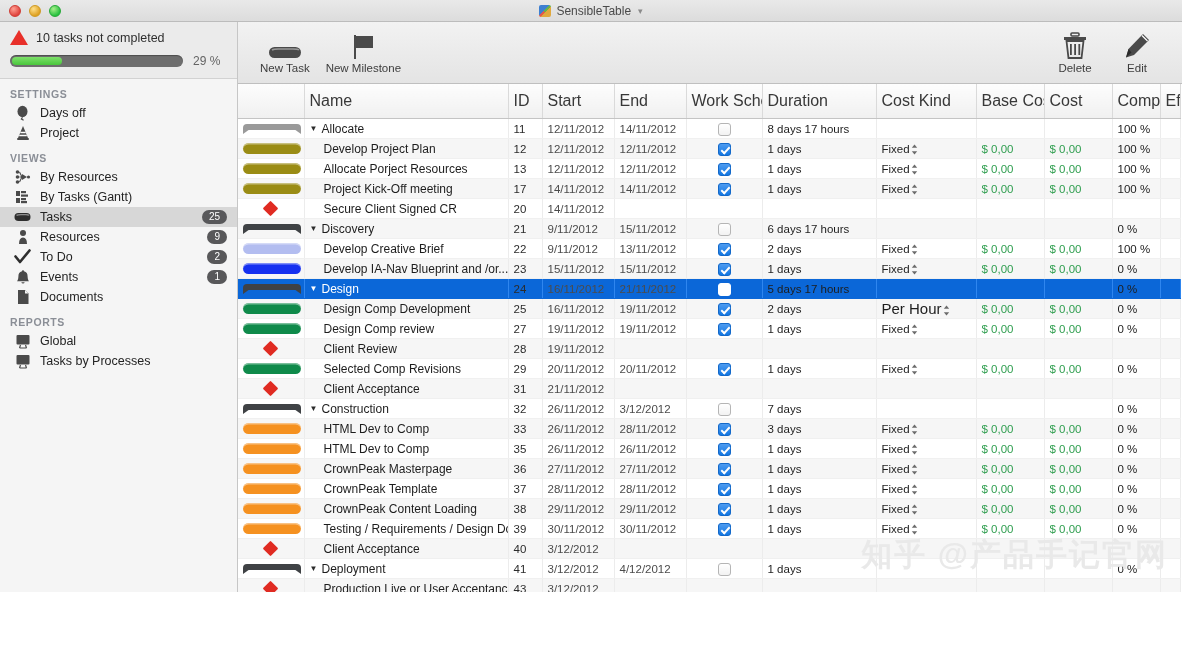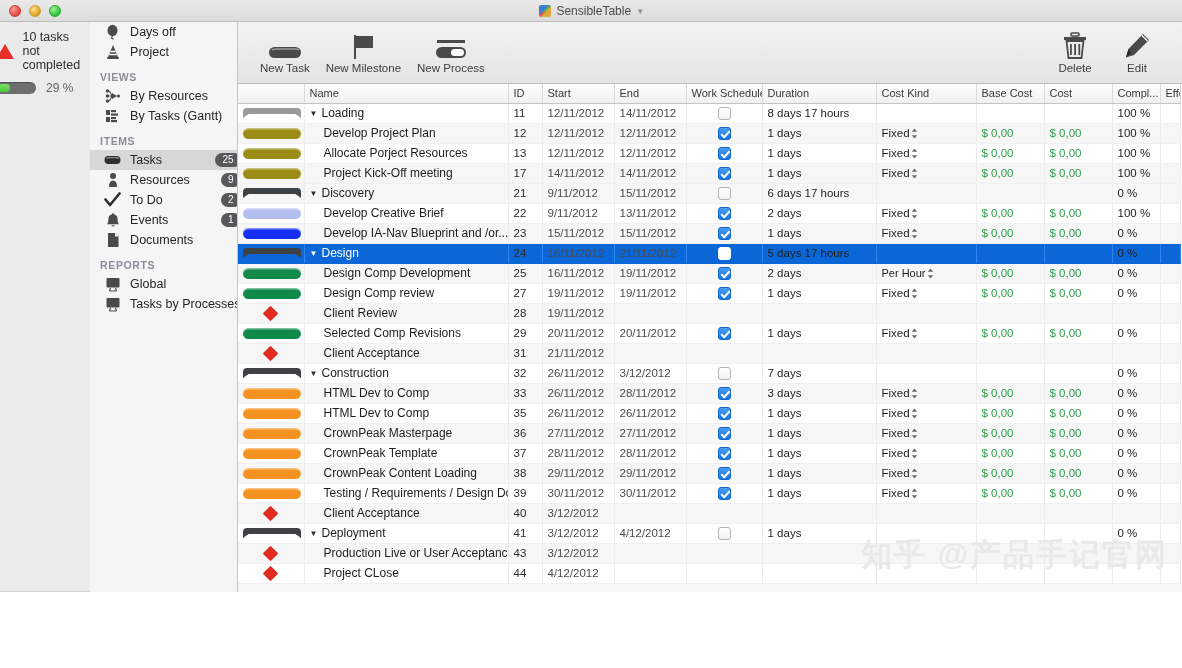--- a/index.html
+++ b/index.html
@@ -40,23 +40,22 @@
   .title-chev { font-size: 9px; color: #8a8a8a; margin-left: 2px; }
 
   
   .body { flex: 1 1 auto; display: flex; min-height: 0; }
 
   
   .sidebar {
     width: 238px; flex: 0 0 238px;
     background: #f5f5f5;
     border-right: 1px solid #c6c6c6;
-    display: flex; flex-direction: row;
+    display: flex; flex-direction: column;
     overflow: hidden;
-    justify-content: center;
   }
   .status-block {
     background: #ebebeb; border-bottom: 1px solid #d2d2d2;
     padding: 8px 10px 10px 10px;
   }
   .status-row { display: flex; align-items: center; gap: 8px; }
   .warn-tri {
     width: 0; height: 0; flex: 0 0 auto;
     border-left: 9px solid transparent; border-right: 9px solid transparent;
     border-bottom: 15px solid #e8302a;
@@ -108,24 +107,24 @@
     gap: 2px; min-width: 62px; padding: 0 8px; cursor: default; height: 56px;
   }
   .tb-icon { height: 28px; display: flex; align-items: flex-end; justify-content: center; }
   .tb-label { font-size: 11.5px; color: #3d3d3d; white-space: nowrap; }
   .tb-spacer { flex: 1 1 auto; }
 
   
   .table-wrap { flex: 1 1 auto; overflow: hidden; display: flex; flex-direction: column; min-height: 0; position: relative; }
   table.grid { border-collapse: collapse; table-layout: fixed; width: 942px; }
   .grid th {
-    height: 19px; font-size: 11px; font-weight: normal; color: #383838;
+    height: 19px; font-size: 16px; font-weight: normal; color: #383838;
     background: linear-gradient(#fdfdfd, #f0f0f0);
     border-bottom: 1px solid #c4c4c4; border-right: 1px solid #dadada;
-    text-align: left; padding: 0 5px; white-space: nowrap; overflow: hidden;
+    text-align: left; padding: 8px 5px; white-space: nowrap; overflow: hidden;
   }
   .grid th:first-child { border-right: 1px solid #dadada; }
   .grid td {
     height: 20px; font-size: 12px; color: #1d1d1d;
     border-right: 1px solid #ececec; border-bottom: 1px solid #f0f0f0;
     padding: 0 5px; white-space: nowrap; overflow: hidden; vertical-align: middle;
   }
   tr.alt td { background: #f6f6f6; }
   tr.sel td { background: #0b67d8 !important; color: #fff; border-right-color: #2f86ef; border-bottom-color: #0b67d8; }
   tr.sel td.dim { color: #5ca2e9; }
@@ -234,20 +233,21 @@
         </div>
         <div class="progress-row">
           <div class="progress-track">
             <div class="progress-fill" id="progressFill" style="width: 29%;"></div>
           </div>
           <div class="progress-pct">29 %</div>
         </div>
       </div>
 
       <div id="sidebarNav">
+          <div class="section-head">SETTINGS</div>
           <div class="nav-item">
             <span class="ico">
               <svg width="16" height="16" viewBox="0 0 16 16">
                 <ellipse cx="7.5" cy="6.5" rx="5" ry="5.8" fill="#4a4a4a"></ellipse>
                 <path d="M7.5 12.3 L6.4 14 L8.6 15.3" stroke="#4a4a4a" stroke-width="1.2" fill="none"></path>
               </svg>
             </span>
             <span class="nav-label">Days off</span>
           </div>
           <div class="nav-item">
@@ -281,21 +281,20 @@
                 <rect x="1" y="2" width="4" height="5" fill="#4a4a4a"></rect>
                 <rect x="6" y="2" width="5" height="2.2" fill="#4a4a4a"></rect>
                 <rect x="6" y="5.5" width="7" height="2.2" fill="#4a4a4a"></rect>
                 <rect x="1" y="9" width="4" height="5" fill="#4a4a4a"></rect>
                 <rect x="6" y="9" width="5" height="2.2" fill="#4a4a4a"></rect>
                 <rect x="6" y="12" width="6" height="2.2" fill="#4a4a4a"></rect>
               </svg>
             </span>
             <span class="nav-label">By Tasks (Gantt)</span>
           </div>
-          <div class="section-head">ITEMS</div>
           <div class="nav-item selected">
             <span class="ico">
               <svg width="17" height="12" viewBox="0 0 17 12">
                 <rect x="0.5" y="2" width="16" height="8" rx="4" fill="#2e2e2e"></rect>
                 <path d="M2.5 4.4 Q4 3.6 7 3.6 L12 3.6 Q14.6 3.6 15 4.4" stroke="#cfcfcf" stroke-width="1.2" fill="none" opacity=".6"></path>
               </svg>
             </span>
             <span class="nav-label">Tasks</span>
             <span class="badge">25</span>
           </div>
@@ -376,30 +375,20 @@
         <div class="tb-btn">
           <div class="tb-icon">
             <svg width="28" height="26" viewBox="0 0 28 26">
               <rect x="5" y="1" width="2" height="24" fill="#4a4a4a"></rect>
               <path d="M7 2 L24 2 L24 14 L7 14 Z" fill="#4a4a4a"></path>
             </svg>
           </div>
           <div class="tb-label">New Milestone</div>
         </div>
 
-        <div class="tb-btn">
-          <div class="tb-icon">
-            <svg width="34" height="22" viewBox="0 0 34 22">
-              <rect x="3" y="2" width="28" height="3" fill="#4a4a4a"></rect>
-              <rect x="2" y="9" width="30" height="11" rx="5.5" fill="#4a4a4a"></rect>
-              <rect x="17" y="11" width="13" height="7" rx="3.5" fill="#fff"></rect>
-            </svg>
-          </div>
-          <div class="tb-label">New Process</div>
-        </div>
 
         <div class="tb-spacer"></div>
 
         <div class="tb-btn">
           <div class="tb-icon">
             <svg width="26" height="28" viewBox="0 0 26 28">
               <rect x="9" y="1" width="8" height="3" rx="1" fill="none" stroke="#4a4a4a" stroke-width="1.6"></rect>
               <rect x="2" y="5" width="22" height="3" fill="#4a4a4a"></rect>
               <path d="M4.5 9 L21.5 9 L19.5 26 L6.5 26 Z" fill="none" stroke="#4a4a4a" stroke-width="1.8"></path>
               <rect x="8" y="12" width="1.8" height="11" fill="#4a4a4a"></rect>
@@ -457,21 +446,21 @@
           <tbody id="gridBody">
               <tr>
                 <td class="bar-cell">
                   <div class="taskbar summary" style="--c:#9a9a9a">
                     <span class="sum-right"></span>
                   </div>
                 </td>
                 <td>
                   <div class="name-wrap">
                     <span class="disclose">▼</span>
-                    <span>Loading</span>
+                    <span>Allocate</span>
                   </div>
                 </td>
                 <td><span class="id-cell">11</span></td>
                 <td><span class="date">12/11/2012</span></td>
                 <td><span class="date">14/11/2012</span></td>
                 <td class="c-ws" style="text-align: center;"><span class="cb"></span></td>
                 <td><span class="dur">8 days 17 hours</span></td>
                 <td></td>
                 <td></td>
                 <td></td>
@@ -540,20 +529,40 @@
                 <td><span class="dur">1 days</span></td>
                 <td><span style="font-size: 11.5px;">Fixed</span><span class="stepper"><svg width="7" height="11" viewBox="0 0 7 11">
                       <path d="M3.5 0.5 L6.2 3.8 L0.8 3.8 Z" fill="#6b6b6b"></path>
                       <path d="M3.5 10.5 L0.8 7.2 L6.2 7.2 Z" fill="#6b6b6b"></path>
                     </svg></span></td>
                 <td><span class="money">$ 0,00</span></td>
                 <td><span class="money">$ 0,00</span></td>
                 <td><span class="pct">100 %</span></td>
                 <td></td>
               </tr>
+              <tr>
+                <td class="bar-cell">
+                  <div class="diamond" style="background:#e02b22"></div>
+                </td>
+                <td>
+                  <div class="name-wrap indent">
+                    <span>Secure Client Signed CR</span>
+                  </div>
+                </td>
+                <td><span class="id-cell">20</span></td>
+                <td><span class="date">14/11/2012</span></td>
+                <td></td>
+                <td class="c-ws" style="text-align: center;"></td>
+                <td></td>
+                <td></td>
+                <td></td>
+                <td></td>
+                <td></td>
+                <td></td>
+              </tr>
               <tr class="alt">
                 <td class="bar-cell">
                   <div class="taskbar summary" style="--c:#3f4245">
                     <span class="sum-right"></span>
                   </div>
                 </td>
                 <td>
                   <div class="name-wrap">
                     <span class="disclose">▼</span>
                     <span>Discovery</span>
@@ -646,21 +655,21 @@
                 <td>
                   <div class="name-wrap indent">
                     <span>Design Comp Development</span>
                   </div>
                 </td>
                 <td><span class="id-cell">25</span></td>
                 <td><span class="date">16/11/2012</span></td>
                 <td><span class="date">19/11/2012</span></td>
                 <td class="c-ws" style="text-align: center;"><span class="cb on"></span></td>
                 <td><span class="dur">2 days</span></td>
-                <td><span style="font-size: 11px;">Per Hour</span><span class="stepper"><svg width="7" height="11" viewBox="0 0 7 11">
+                <td><span style="font-size: 15px;">Per Hour</span><span class="stepper"><svg width="7" height="11" viewBox="0 0 7 11">
                       <path d="M3.5 0.5 L6.2 3.8 L0.8 3.8 Z" fill="#6b6b6b"></path>
                       <path d="M3.5 10.5 L0.8 7.2 L6.2 7.2 Z" fill="#6b6b6b"></path>
                     </svg></span></td>
                 <td><span class="money">$ 0,00</span></td>
                 <td><span class="money">$ 0,00</span></td>
                 <td><span class="pct">0 %</span></td>
                 <td></td>
               </tr>
               <tr>
                 <td class="bar-cell">

